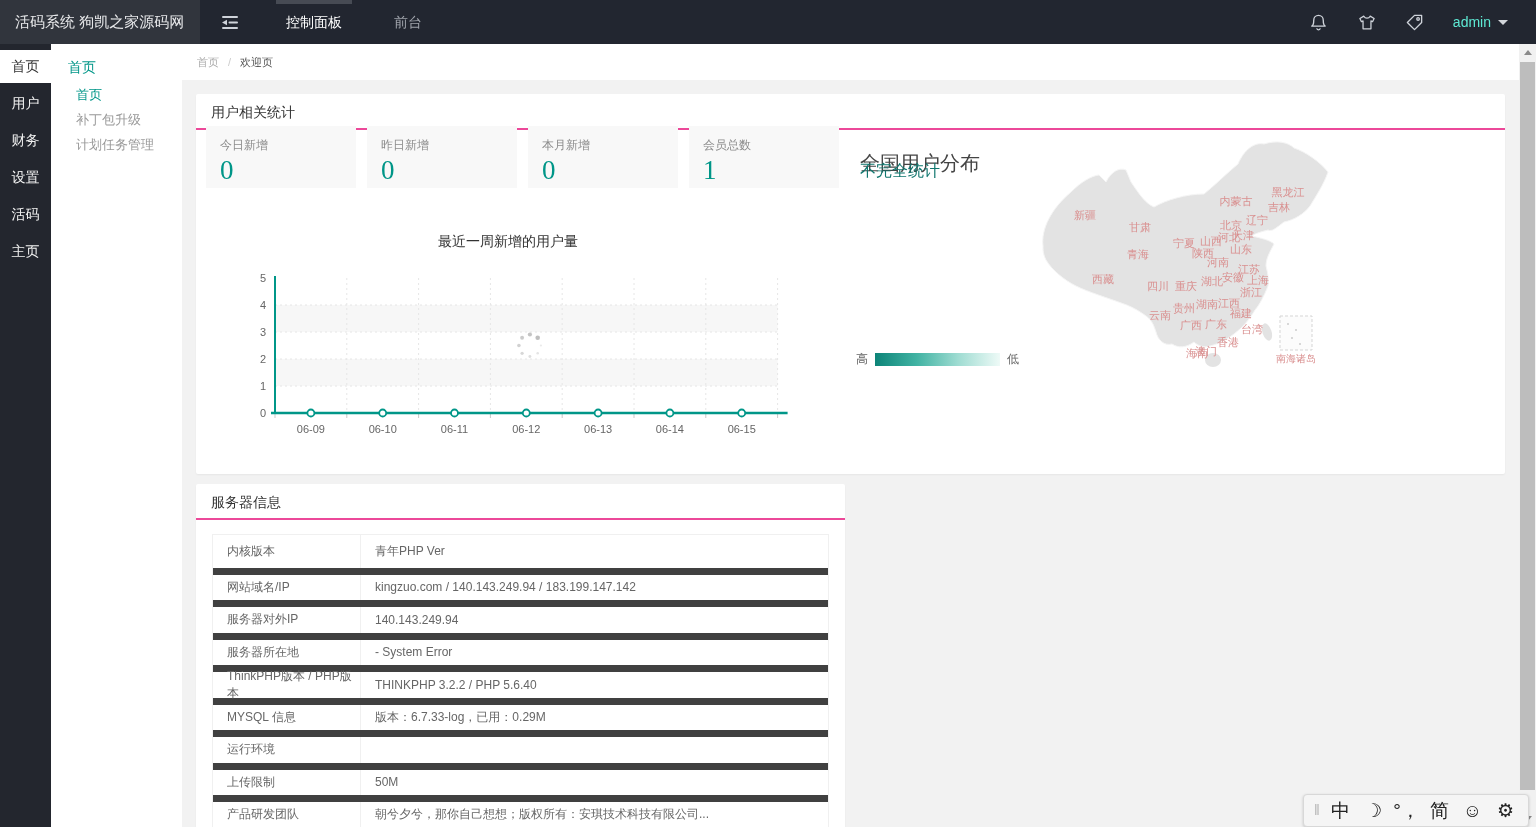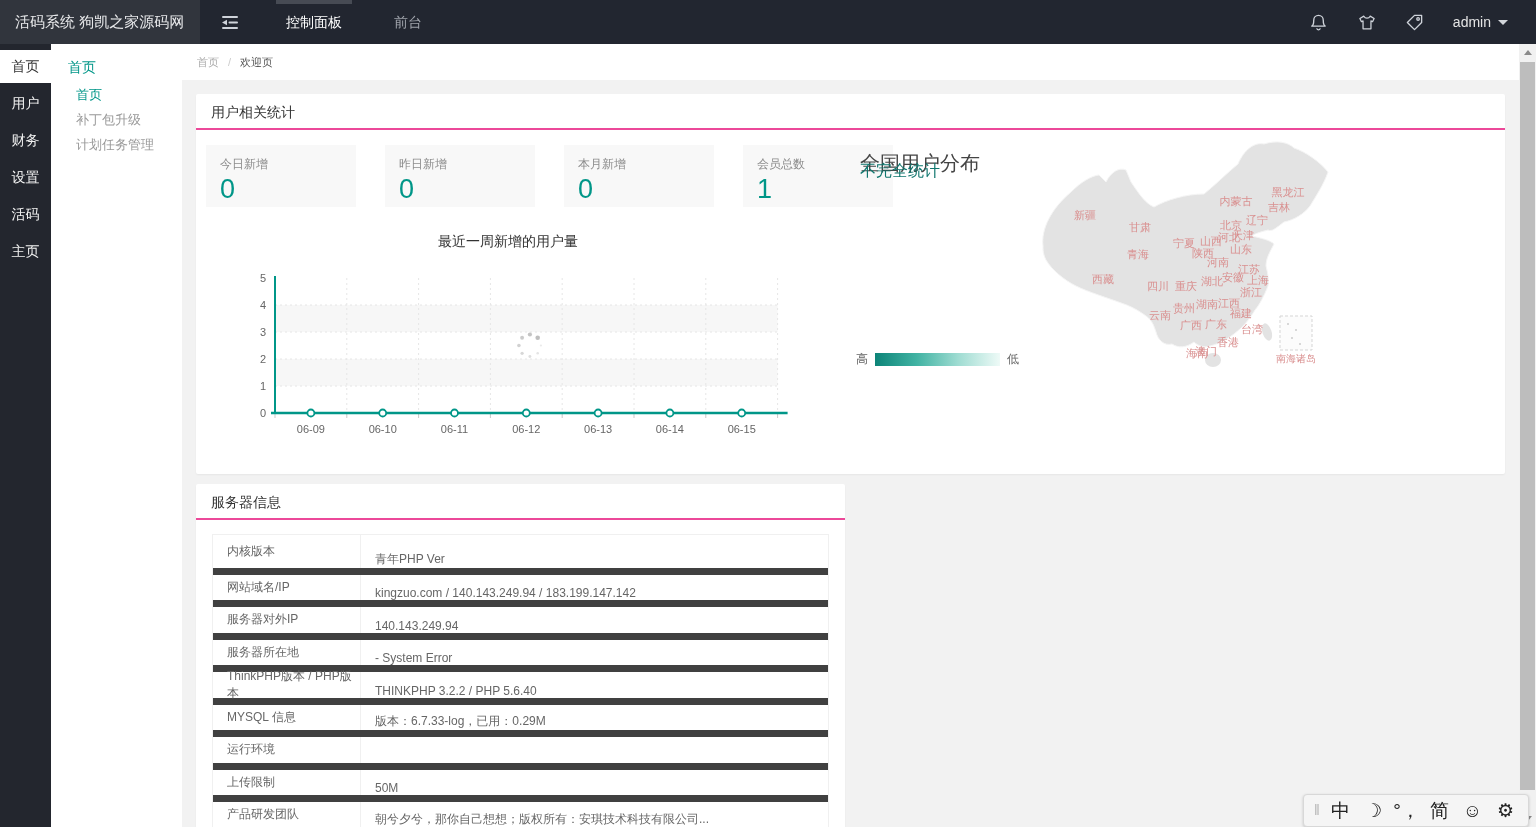--- a/index.html
+++ b/index.html
@@ -13,21 +13,21 @@
   
   .topbar{ position:absolute; top:0; left:0; right:0; height:44px; background:#222630; display:flex; align-items:stretch; z-index:30;}
   .brand{ width:200px; background:#31353d; color:#e8e9eb; font-size:15px; line-height:44px; padding-left:15px; white-space:nowrap; overflow:hidden;}
   .top-left{ display:flex; align-items:stretch;}
   .collapse-btn{ width:60px; display:flex; align-items:center; justify-content:center; cursor:pointer;}
   .top-item{ position:relative; padding:0 26px; line-height:44px; font-size:14px; color:#9fa3ab; cursor:pointer;}
   .top-item.active{ color:#fff; }
   .top-item.active::before{ content:""; position:absolute; top:0; left:16px; right:16px; height:4px; background:#474b54; }
   .top-right{ margin-left:auto; display:flex; align-items:center; padding-right:28px; }
   .top-icon{ width:48px; display:flex; justify-content:center; cursor:pointer; }
-  .top-user{ margin-left:14px; color:#e5e5e5; font-size:14px; display:flex; align-items:center; gap:7px; cursor:pointer;}
+  .top-user{ margin-left:14px; color:#5eead4; font-size:14px; display:flex; align-items:center; gap:7px; cursor:pointer;}
   .caret{ width:0; height:0; border-left:5px solid transparent; border-right:5px solid transparent; border-top:5px solid #d3d6db;}
   
   .rail{ position:absolute; left:0; top:44px; bottom:0; width:51px; background:#23262e; padding-top:6px; z-index:20;}
   .rail-item{ height:33px; line-height:33px; text-align:center; font-size:14px; color:#f2f2f2; margin-bottom:4px; cursor:pointer;}
   .rail-item.active{ background:#ffffff; color:#333;}
   
   .submenu{ position:absolute; left:51px; top:44px; bottom:0; width:131px; background:#fff; z-index:19;}
   .submenu-title{ margin-top:8px; line-height:30px; padding-left:17px; font-size:14px; color:#009688; cursor:pointer;}
   .submenu-item{ line-height:25px; padding-left:25px; font-size:13px; color:#999; cursor:pointer; white-space:nowrap;}
   .submenu-item.active{ color:#009688;}
@@ -35,38 +35,38 @@
   .main{ position:absolute; left:182px; top:44px; right:0; bottom:0; background:#f2f2f2;}
   .breadcrumb{ height:36px; background:#fff; line-height:36px; padding-left:15px; font-size:11px; color:#999;}
   .crumb{ color:#aaa; cursor:pointer;}
   .crumb-sep{ margin:0 9px; color:#ccc;}
   .crumb-cur{ color:#555;}
   .content{ position:absolute; top:36px; left:0; right:17px; bottom:0; padding:14px 14px 0 14px; overflow:hidden;}
   .panel{ position:relative; background:#fff; border-radius:2px; box-shadow:0 1px 2px rgba(0,0,0,.05);}
   .panel-header{ height:36px; line-height:37px; padding-left:15px; font-size:14px; color:#333; border-bottom:2px solid #ec4899;}
   .panel-stats{ height:380px;}
   
-  .stats-row{ position:absolute; left:10px; top:51px; display:flex; gap:29px;}
+  .stats-row{ position:absolute; left:10px; top:32px; display:flex; gap:11px;font-family:Liberation Serif, serif;}
   .stat-card{ width:150px; height:62px; background:#f8f8f8; padding:11px 0 0 14px;}
   .stat-label{ font-size:12px; color:#8c8c8c;}
   .stat-value{ font-size:27px; color:#009688; margin-top:1px;}
   
   .chart-title{ position:absolute; left:12px; top:139px; width:600px; text-align:center; font-size:14px; color:#333;}
   .chart-wrap{ position:absolute; left:20px; top:158px; width:600px; height:200px;}
   
   .map-block{ position:absolute; left:640px; top:40px; width:670px; height:330px;}
   .map-title{ position:absolute; left:24px; top:16px; font-size:20px; color:#444;}
   .map-subtitle{ position:absolute; left:24px; top:27px; font-size:16px; color:#0f766e;}
   .map-svg-wrap{ position:absolute; left:0; top:0; width:670px; height:300px;}
   .map-legend{ position:absolute; left:20px; top:217px; display:flex; align-items:center; gap:7px; font-size:12px; color:#666;}
   .legend-bar{ width:125px; height:13px; background:linear-gradient(to right,#0d8478,#41b3a3,#9fdcd2,#eefaf7);}
   
   .panel-server{ width:649px; height:420px; margin-top:10px;}
   .server-table{ position:absolute; left:16px; top:50px; width:617px; border:1px solid #f0f0f0; font-size:12px; color:#666;}
-  .srow{ display:flex; height:32.5px; align-items:flex-end;}
+  .srow{ display:flex; height:32.5px; align-items:center;}
   .srow + .srow{ border-top:7px solid #404040;}
   .scell-label{ width:148px; align-self:stretch; display:flex; align-items:center; padding-left:14px; border-right:1px solid #f0f0f0;}
   .scell-value{ flex:1; padding-left:14px; white-space:nowrap; overflow:hidden;}
   
   .scrollbar{ position:absolute; right:0; top:44px; bottom:0; width:17px; background:#f1f1f1; z-index:25;}
   .sb-btn{ height:17px; display:flex; align-items:center; justify-content:center;}
   .sb-arrow-up{ width:0;height:0;border-left:4px solid transparent;border-right:4px solid transparent;border-bottom:5px solid #8a8a8a;}
   .sb-arrow-down{ width:0;height:0;border-left:4px solid transparent;border-right:4px solid transparent;border-top:5px solid #8a8a8a;}
   .sb-btn.bottom{ position:absolute; bottom:0; left:0; right:0;}
   .sb-thumb{ position:absolute; left:1px; top:18px; width:15px; height:728px; background:#bdbdbd; cursor:pointer;}

